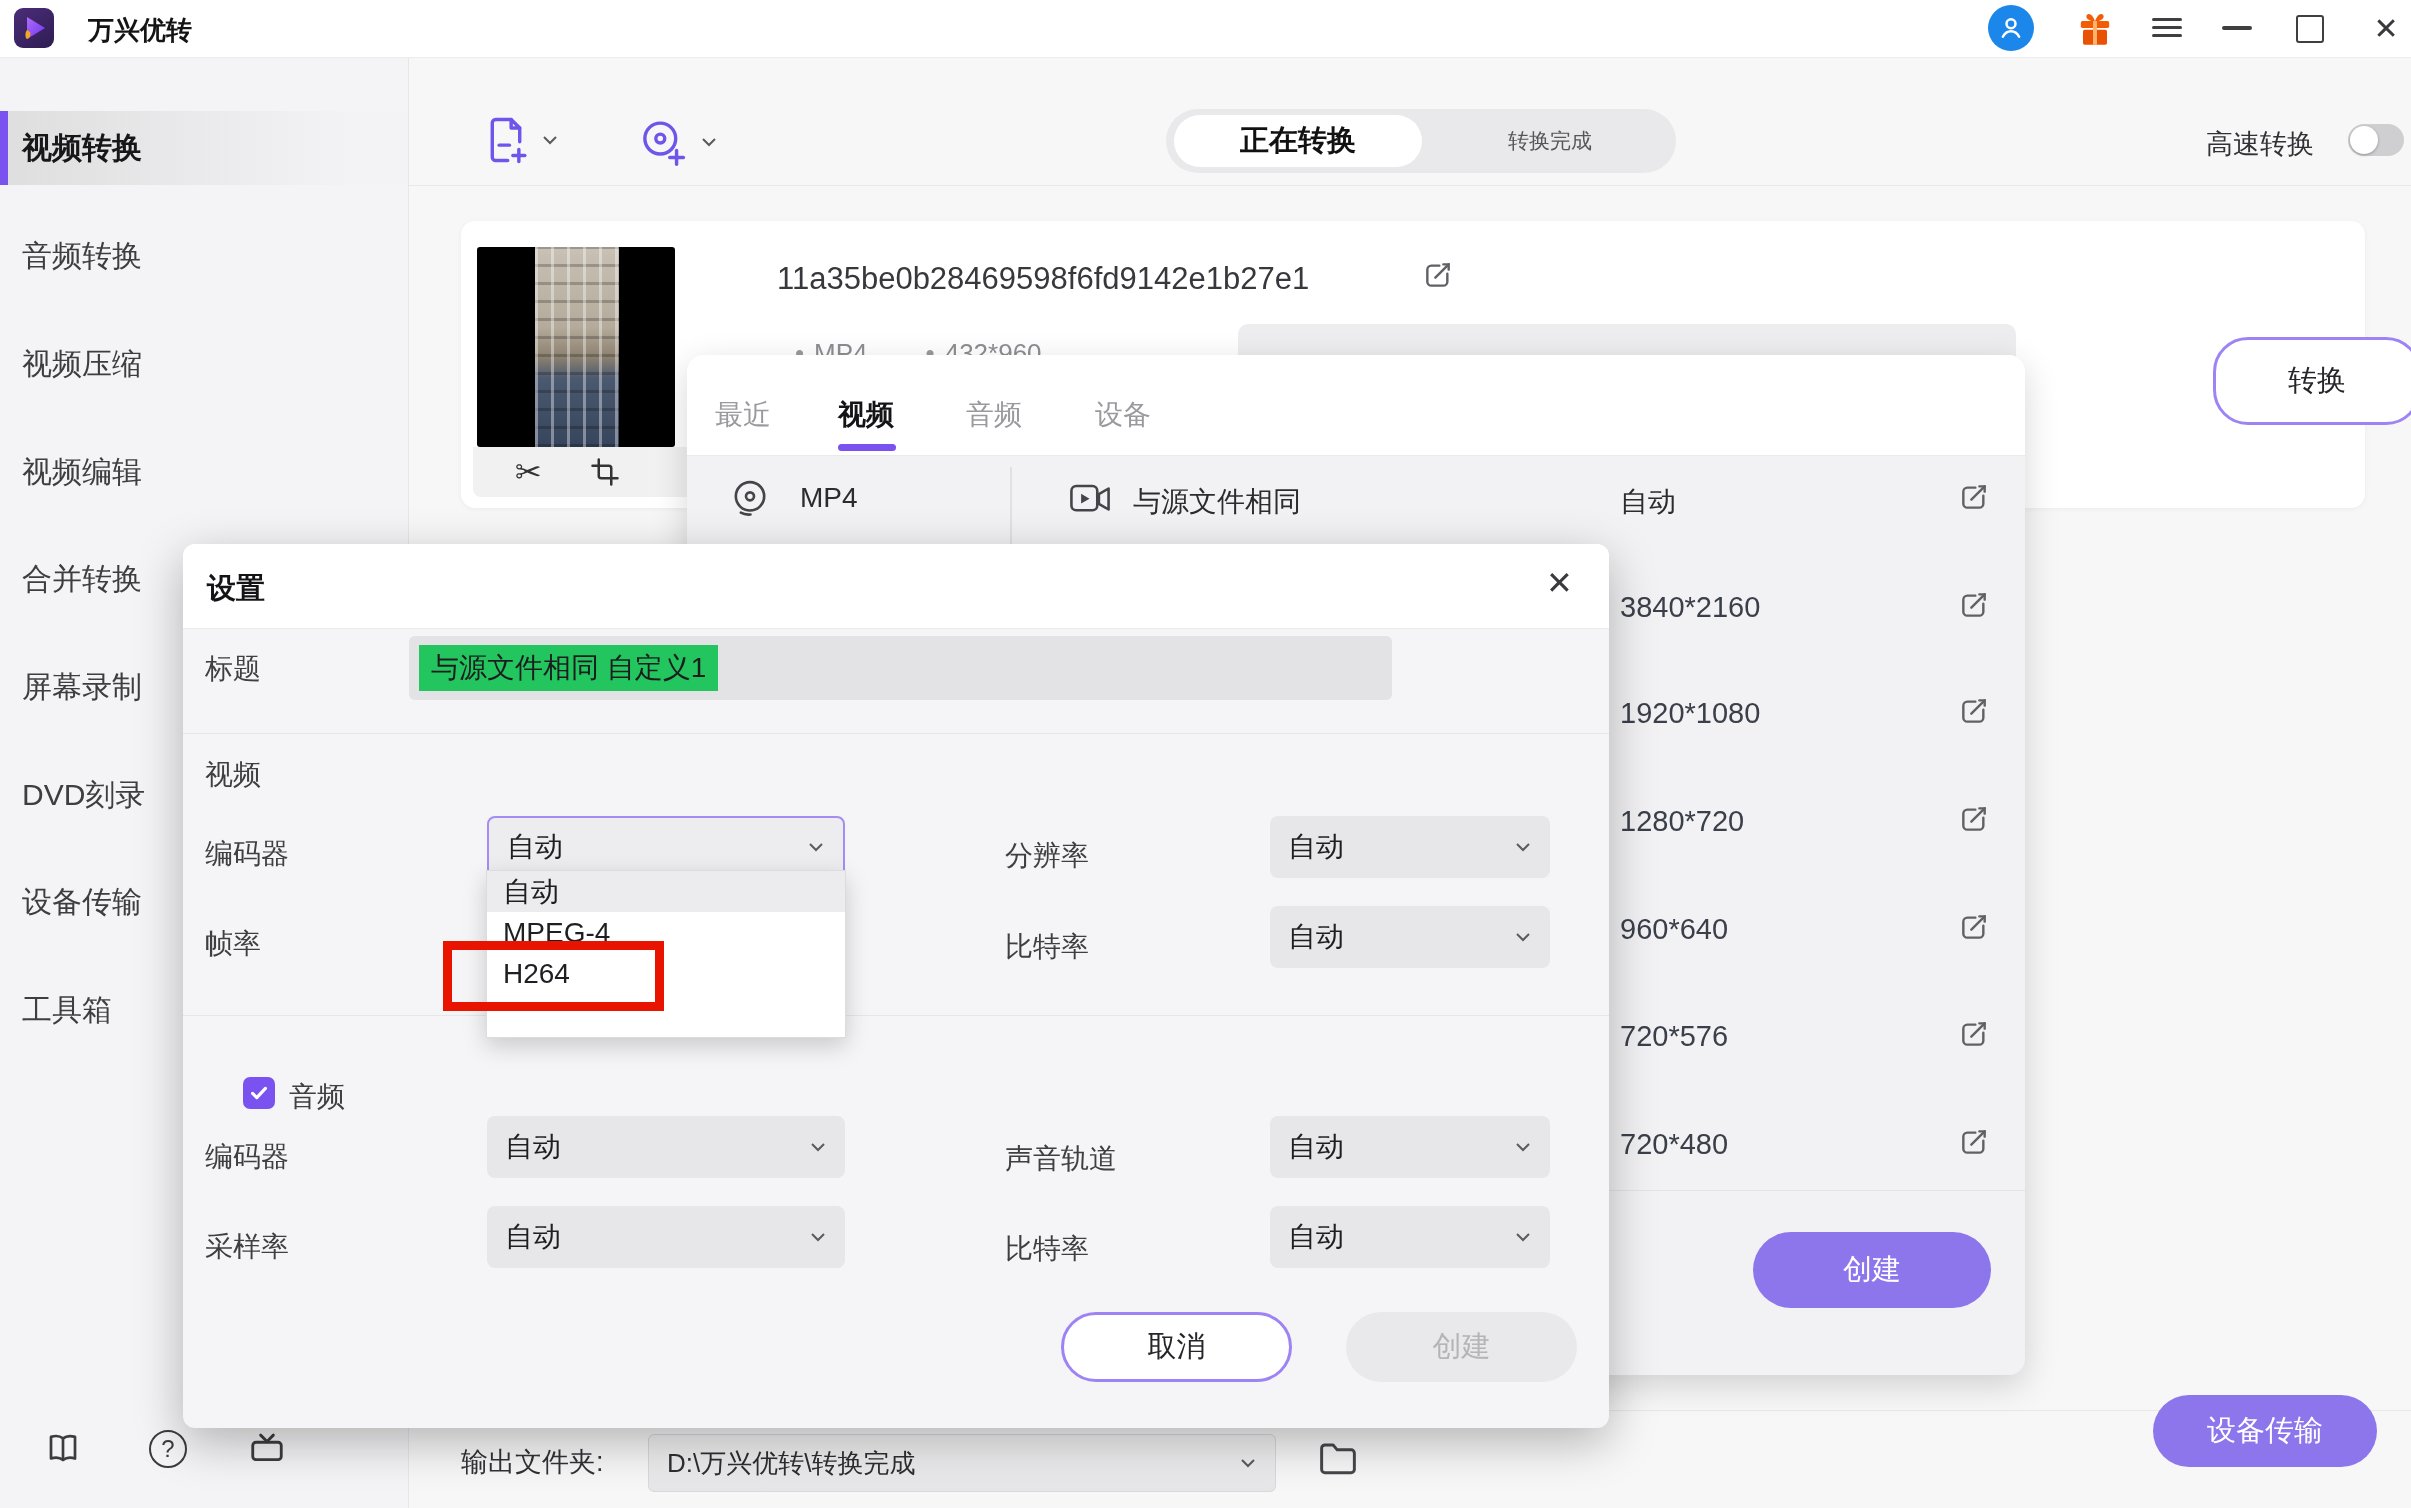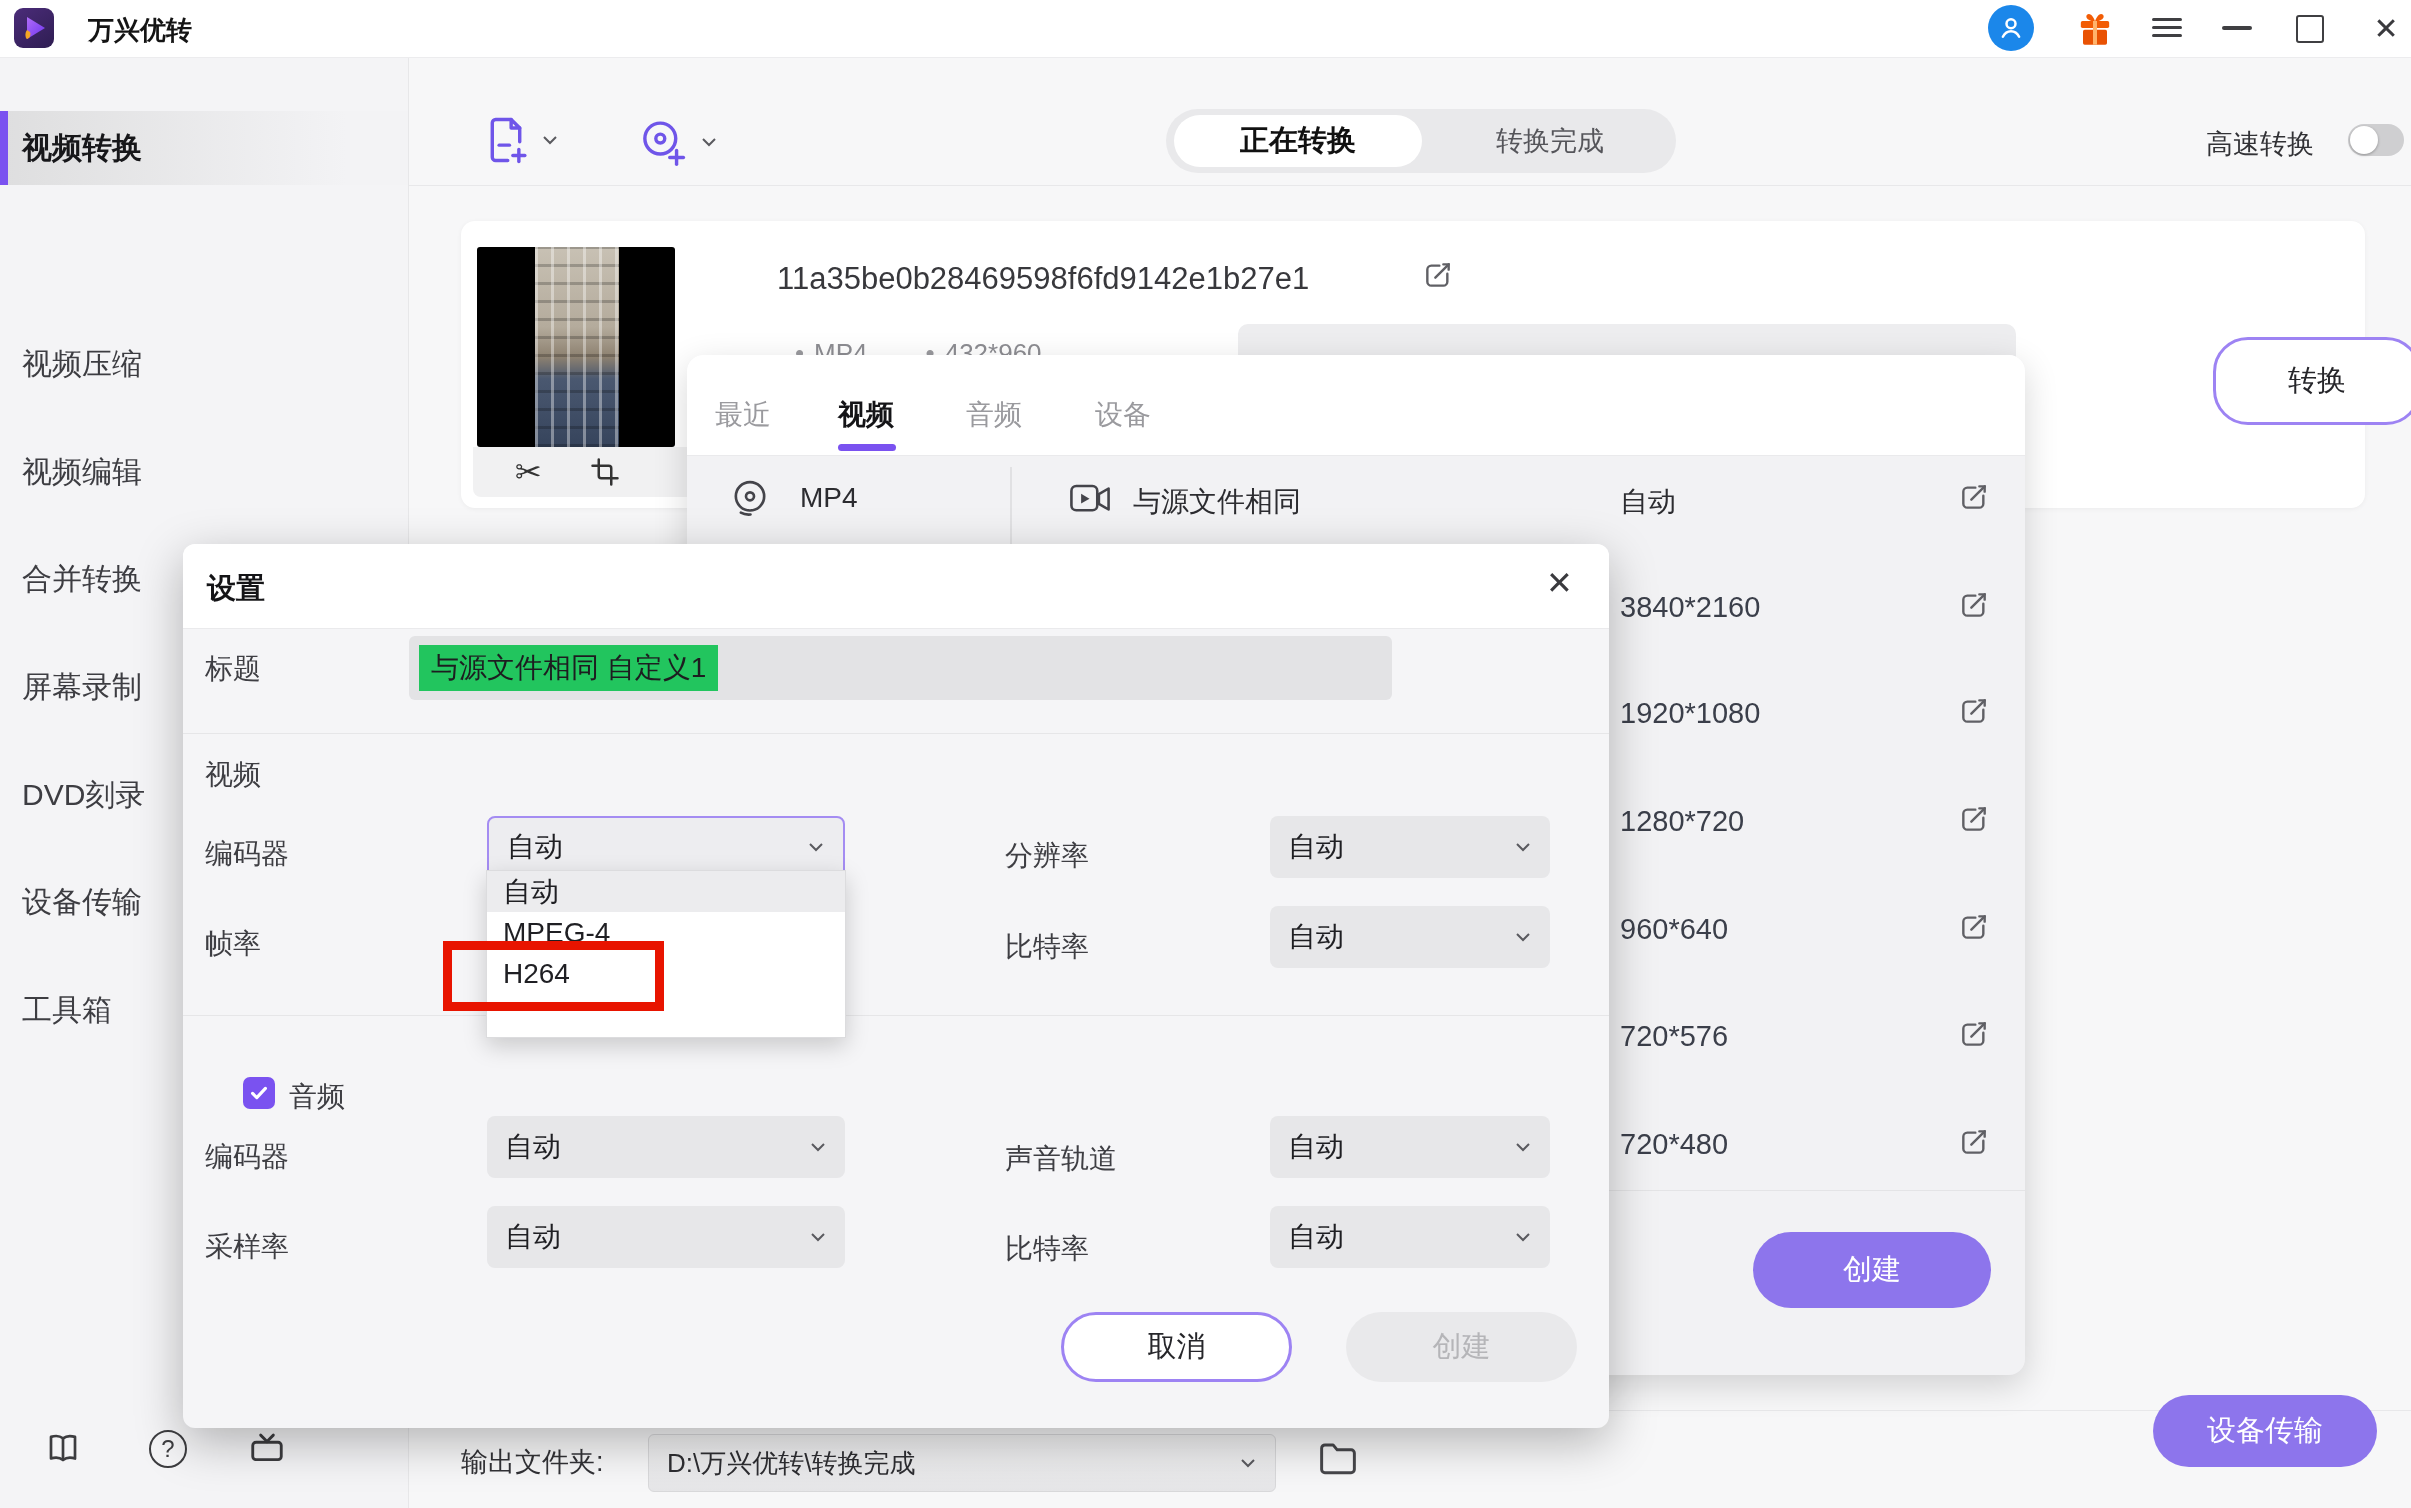--- a/index.html
+++ b/index.html
@@ -20,21 +20,21 @@
              font-size:30px;color:#3d3d42;}
   .side-item.active{font-weight:bold;color:#17171a;}
   .active-bg{position:absolute;left:0;top:54px;width:408px;height:74px;background:linear-gradient(90deg,#dededf,#f3f3f5 85%);}
   .active-bar{position:absolute;left:0;top:54px;width:8px;height:74px;background:#7a52f0;}
   
   .toolbar{left:409px;top:58px;width:2002px;height:127px;background:#f7f7f8;border-bottom:1px solid #e8e8ea;z-index:0;}
   .tabs-pill{left:1166px;top:109px;width:510px;height:64px;background:#e9e9eb;border-radius:32px;z-index:1;}
   .tab-active{position:absolute;left:8px;top:6px;width:248px;height:52px;background:#fff;border-radius:26px;
               display:flex;align-items:center;justify-content:center;font-size:29px;font-weight:bold;color:#111;}
   .tab-inactive{position:absolute;left:266px;top:0;width:236px;height:64px;display:flex;align-items:center;justify-content:center;
-                font-size:27px;color:#55555a;}
+                font-size:21px;color:#55555a;}
   .fast-label{left:2206px;top:126px;font-size:27px;color:#323236;z-index:1;}
   .toggle{left:2348px;top:124px;width:56px;height:32px;border-radius:16px;background:#cfcfd1;z-index:1;}
   .knob{position:absolute;left:2px;top:2px;width:28px;height:28px;border-radius:50%;background:#fff;box-shadow:0 1px 3px rgba(0,0,0,.3);}
   
   .card{left:461px;top:221px;width:1904px;height:287px;background:#fff;border-radius:14px;box-shadow:0 1px 5px rgba(0,0,0,.05);z-index:1;}
   .thumb{position:absolute;left:16px;top:26px;width:198px;height:200px;background:#000;overflow:hidden;border-radius:3px;}
   .thumb-strip{position:absolute;left:58px;top:0;width:84px;height:200px;
     background:
       repeating-linear-gradient(90deg, rgba(255,255,255,.38) 0 3px, rgba(255,255,255,0) 3px 16px),
       repeating-linear-gradient(0deg, rgba(0,0,0,.22) 0 3px, transparent 3px 18px),
@@ -133,20 +133,21 @@
     </div>
     <div class="abs winbtn" style="left:2222px;top:26px;width:30px;height:4px;background:#3f3f42;border-radius:2px;"></div>
     <div class="abs winbtn" style="left:2296px;top:15px;width:24px;height:24px;border:2.5px solid #3f3f42;border-radius:3px;"></div>
     <div class="abs winbtn" style="left:2368px;top:10px;width:36px;height:36px;font-size:30px;">✕</div>
   </div>
 
   <div class="abs sidebar">
     <div class="active-bg"></div>
     <div class="active-bar"></div>
     <div class="side-item active" style="top:59px;">视频转换</div>
+    <div class="side-item" style="top:167px;">音频转换</div>
     <div class="side-item" style="top:275px;">视频压缩</div>
     <div class="side-item" style="top:383px;">视频编辑</div>
     <div class="side-item" style="top:490px;">合并转换</div>
     <div class="side-item" style="top:598px;">屏幕录制</div>
     <div class="side-item" style="top:706px;">DVD刻录</div>
     <div class="side-item" style="top:813px;">设备传输</div>
     <div class="side-item" style="top:921px;">工具箱</div>
   </div>
 
   <div class="abs" style="left:45px;top:1430px;z-index:1;">

